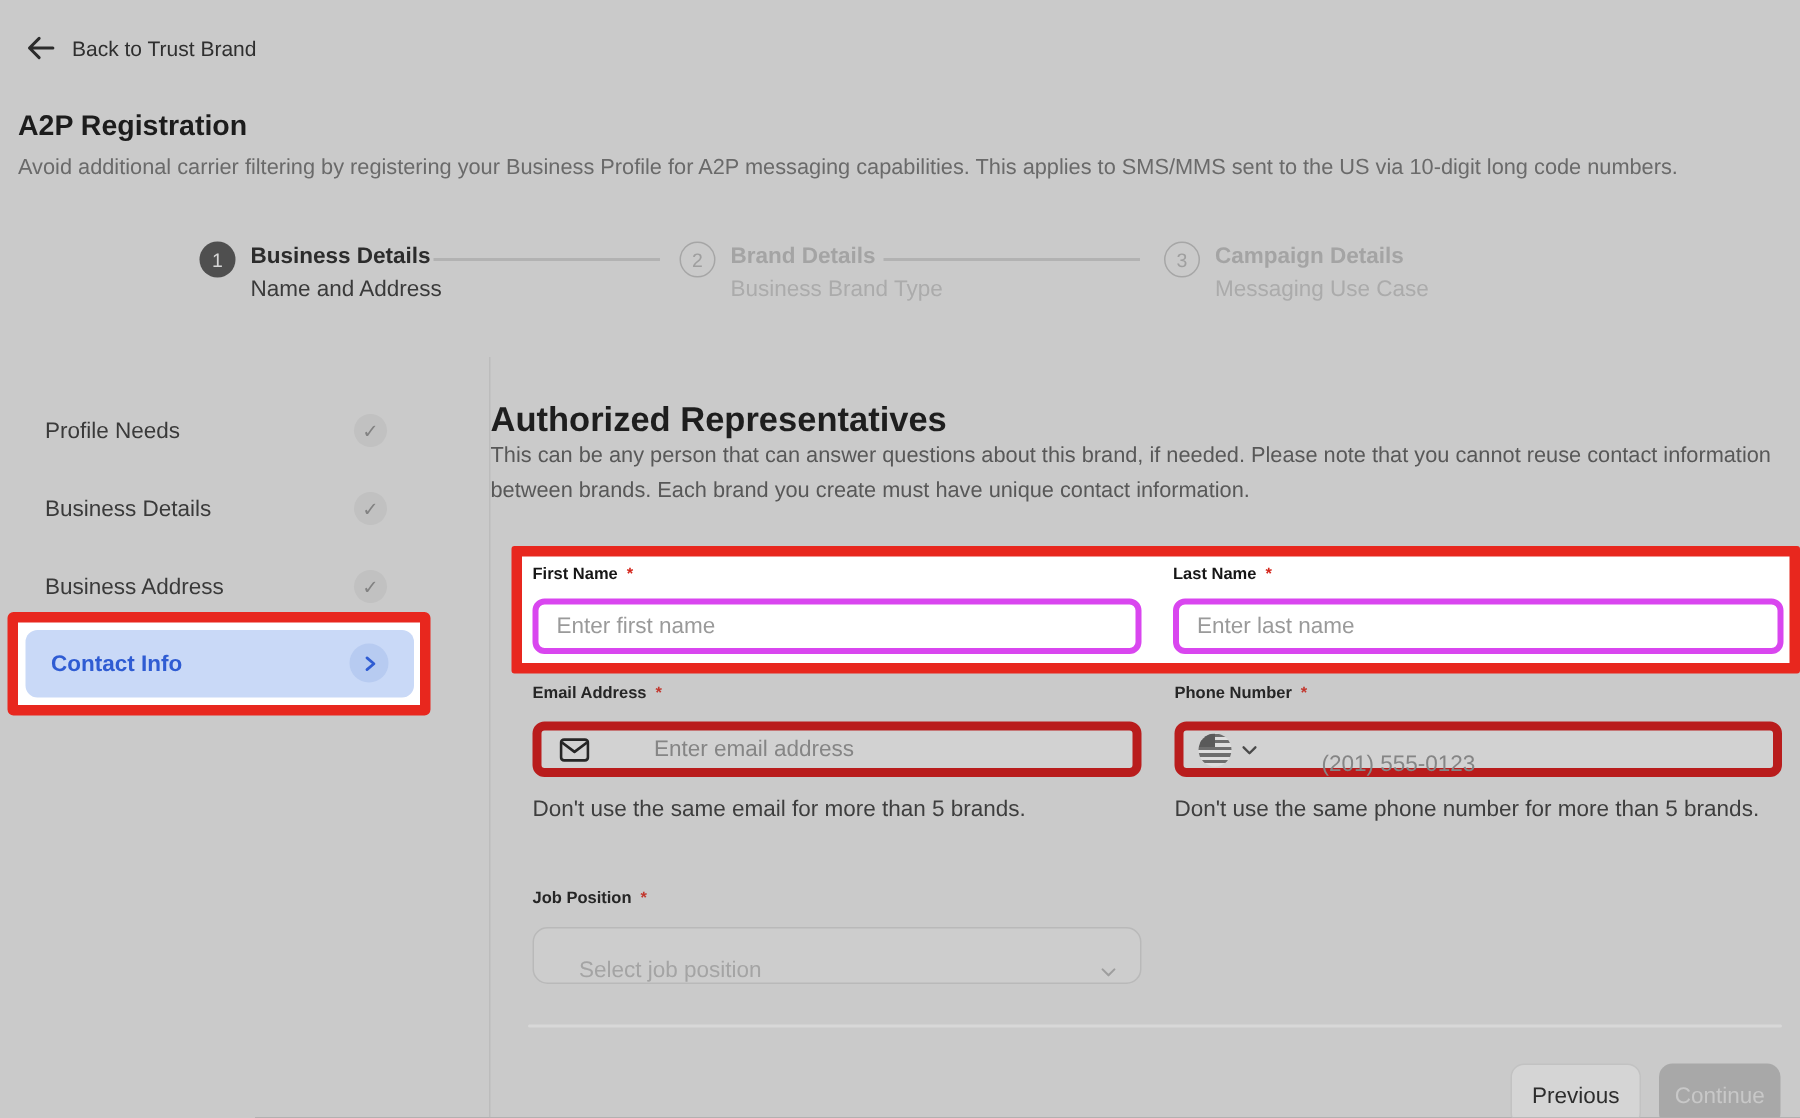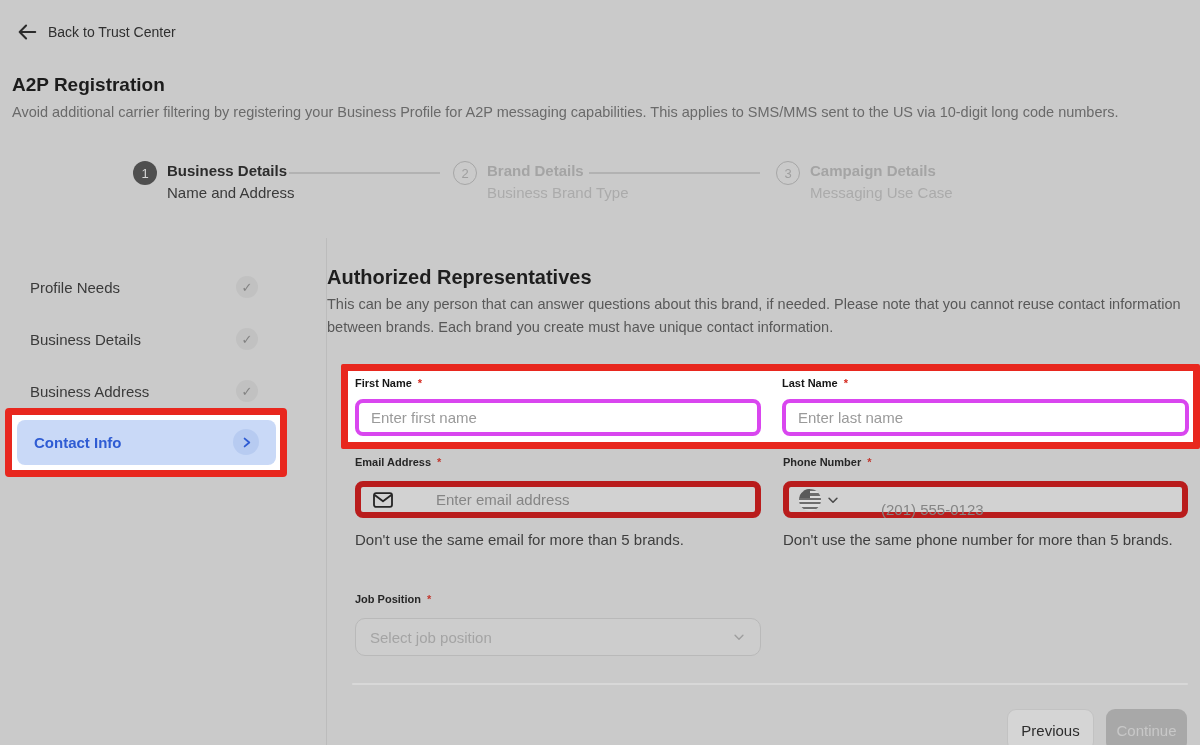--- a/index.html
+++ b/index.html
@@ -43,41 +43,41 @@
   .annot-contact{left:5px;top:408px;width:282px;height:69px;border-radius:4px;}
   .annot-names{left:341px;top:364px;width:859px;height:85px;border-radius:2px;}
 
   .contact-pill{position:absolute;left:5px;top:5px;width:259px;height:45px;border-radius:8px;
     background:#c9d9f7;display:flex;align-items:center;cursor:pointer;}
   .contact-pill .side-label{margin-left:17px;color:#2f5cd3;font-weight:600;font-size:15px;}
   .chev-circle{position:absolute;left:216px;top:9px;width:26px;height:26px;border-radius:50%;
     background:#b7cbf1;display:flex;align-items:center;justify-content:center;}
 
   
-  .section-title{position:absolute;left:327px;top:266px;font-size:20px;font-weight:700;color:#1e1e1e;margin:0;}
+  .section-title{position:absolute;left:327px;top:266px;font-size:23px;font-weight:700;color:#1e1e1e;margin:0;}
   .section-desc{position:absolute;left:327px;top:293px;width:855px;font-size:14.5px;line-height:22.5px;color:#585858;margin:0;}
 
   .field-label{position:absolute;display:flex;gap:6px;font-size:11px;font-weight:600;color:#262626;}
   .req{color:#c2372e;font-weight:700;}
   .annot-names .field-label{position:absolute;color:#161616;}
   .annot-names .req{color:#d4271d;}
 
   .tinput{box-sizing:border-box;display:flex;align-items:center;border-radius:8px;}
   .tinput input{border:none;outline:none;background:transparent;flex:1;font-size:15px;
     font-family:"Liberation Sans",sans-serif;color:#333;min-width:0;padding:0;}
   .tinput.white{background:#ffffff;border:4px solid #d946ef;}
   .tinput.white input{padding-left:12px;}
   .tinput.white input::placeholder{color:#9a9a9a;}
   .tinput.dim{background:#d2d2d2;border:6px solid #b91c1c;gap:33px;}
   .tinput.dim input::placeholder{color:#858585;}
 
   .helper{position:absolute;font-size:15px;line-height:24px;color:#3e3e3e;}
 
   .select{position:absolute;box-sizing:border-box;border:1.5px solid #b9b9b9;border-radius:10px;
-    background:#cdcdcd;display:flex;align-items:center;cursor:pointer;}
+    background:#cdcdcd;display:flex;align-items:flex-end;cursor:pointer;padding-left:16px;}
   .select .sel-placeholder{margin-left:14px;font-size:15px;color:#a4a4a4;flex:1;}
   .select svg{margin-right:14px;}
 
   .hdivider{position:absolute;left:352px;top:683px;width:836px;height:2px;background:#d8d8d8;border-radius:1px;}
 
   .btn{position:absolute;top:709px;height:42px;border-radius:9px;display:flex;align-items:center;justify-content:center;
     font-size:15px;font-family:"Liberation Sans",sans-serif;cursor:pointer;box-sizing:border-box;}
   .btn-prev{left:1007px;width:87px;background:#d5d5d5;border:1px solid #c2c2c2;color:#2d2d2d;}
   .btn-continue{left:1106px;width:81px;background:#a8a8a8;border:none;color:#c8c8c8;}
 
@@ -87,21 +87,21 @@
 </style>
 </head>
 <body>
 
 <div class="screen">
 
   <div class="back-row">
     <svg width="22" height="22" viewBox="0 0 24 24">
       <path d="M21 12 H4 M11 5 l-7 7 7 7" fill="none" stroke="#2b2b2b" stroke-width="2.2" stroke-linecap="round" stroke-linejoin="round"></path>
     </svg>
-    <span class="back-label">Back to Trust Center</span>
+    <span class="back-label">Back to Trust Brand</span>
   </div>
 
   <h1 class="page-title">A2P Registration</h1>
   <p class="page-subtitle">Avoid additional carrier filtering by registering your Business Profile for A2P messaging capabilities. This applies to SMS/MMS sent to the US via 10-digit long code numbers.</p>
 
   <div class="step active" style="left:133px;top:160px;">
     <div class="step-circle active">1</div>
     <div class="step-texts">
       <span class="step-title">Business Details</span>
       <span class="step-sub">Name and Address</span>

